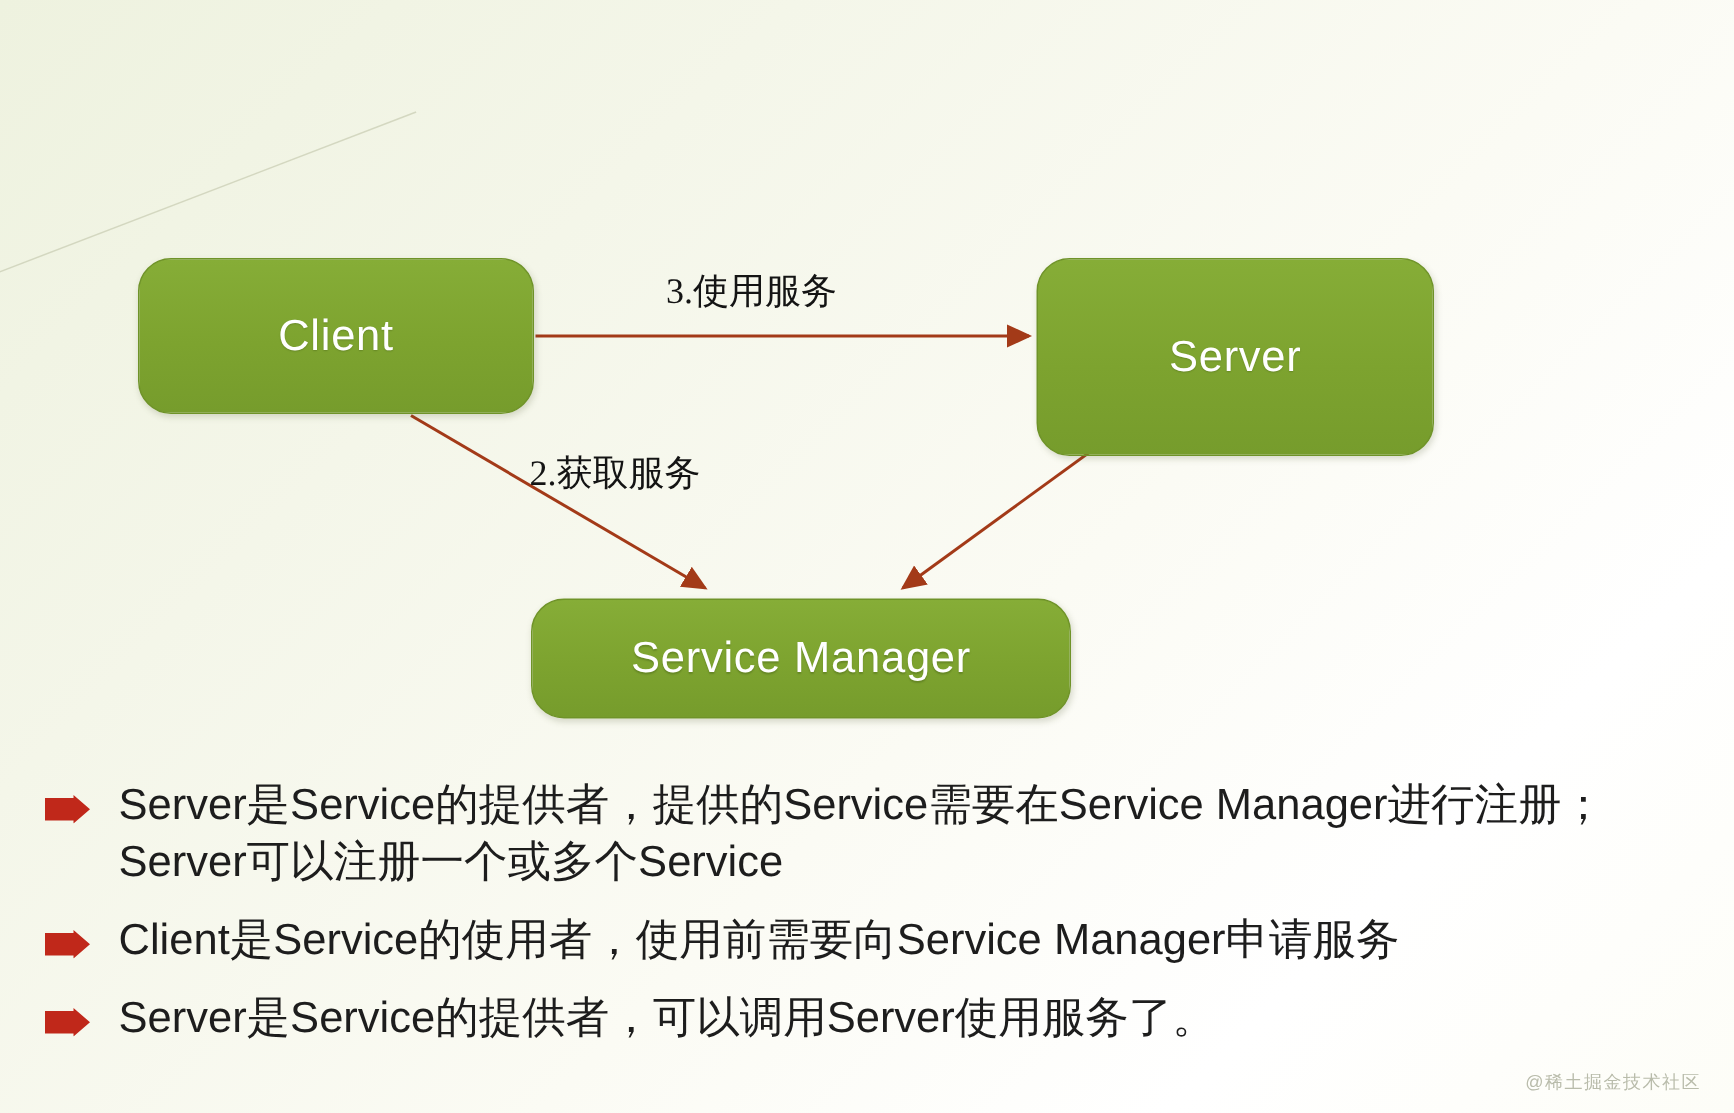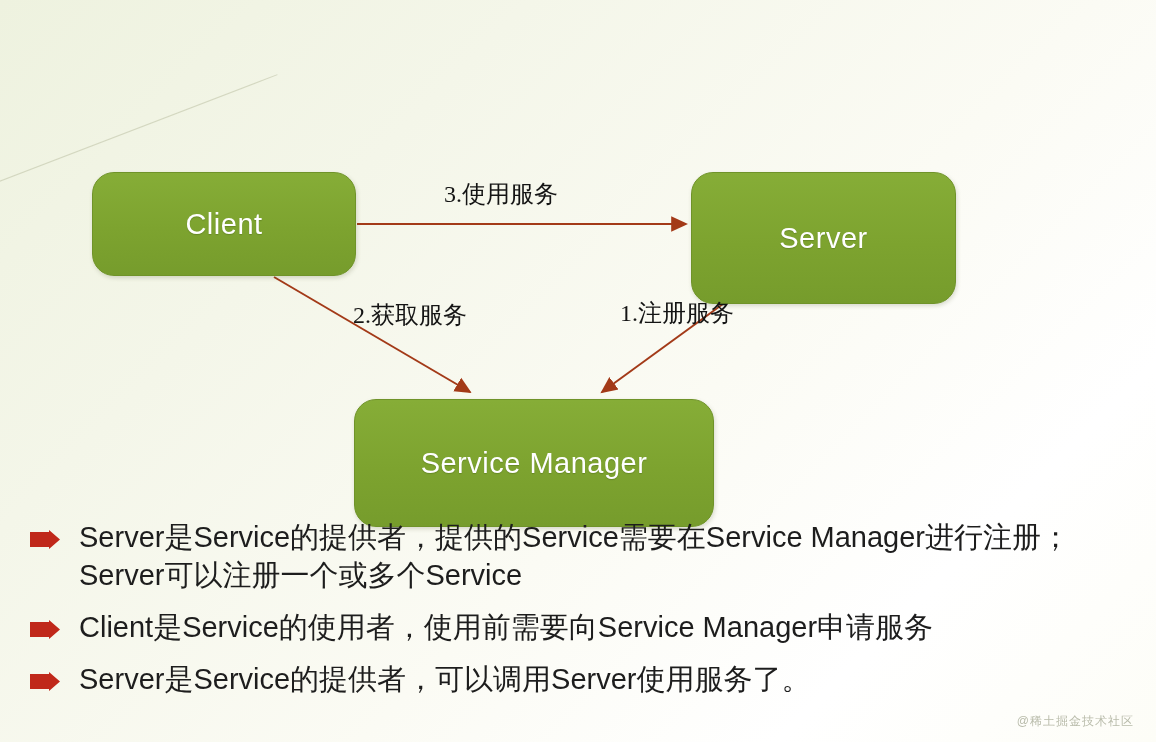--- a/index.html
+++ b/index.html
@@ -71,21 +71,21 @@
     display: flex;
     align-items: center;
     justify-content: center;
     font-size: 29px;
     letter-spacing: .5px;
     text-shadow: 0 1px 1px rgba(40,60,10,.25);
     box-shadow: 1px 2px 4px rgba(90,100,60,.22);
   }
   .node-client  { left: 92px;  top: 128px; width: 264px; height: 104px; }
   .node-server  { left: 691px; top: 128px; width: 265px; height: 132px; }
-  .node-sm      { left: 354px; top: 355px; width: 360px; height: 128px; }
+  .node-sm      { left: 354px; top: 355px; width: 360px; height: 80px; }
 
   .edge-label {
     position: absolute;
     color: #141414;
     font-size: 24px;
     font-family: "Liberation Serif", "DejaVu Serif", serif;
     white-space: nowrap;
   }
   .lbl-3 { left: 444px; top: 134px; }
   .lbl-2 { left: 353px; top: 255px; }
@@ -172,21 +172,20 @@
     </div>
 
     <div class="node node-sm">
       <span>Service Manager</span>
     </div>
 
     <div class="edge-label lbl-3">3.使用服务</div>
 
     <div class="edge-label lbl-2">2.获取服务</div>
 
-    <div class="edge-label lbl-1">1.注册服务</div>
   </div>
 
   <div class="bullets">
 
     <div class="bullet-row">
       <svg class="bullet-marker" viewBox="0 0 30 19" xmlns="http://www.w3.org/2000/svg">
         <path d="M0,2 L19,2 L19,0 L30,9.5 L19,19 L19,17 L0,17 z" fill="#c0281a"></path>
       </svg>
       <div class="bullet-text">Server是Service的提供者，提供的Service需要在Service Manager进行注册；Server可以注册一个或多个Service</div>
     </div>

